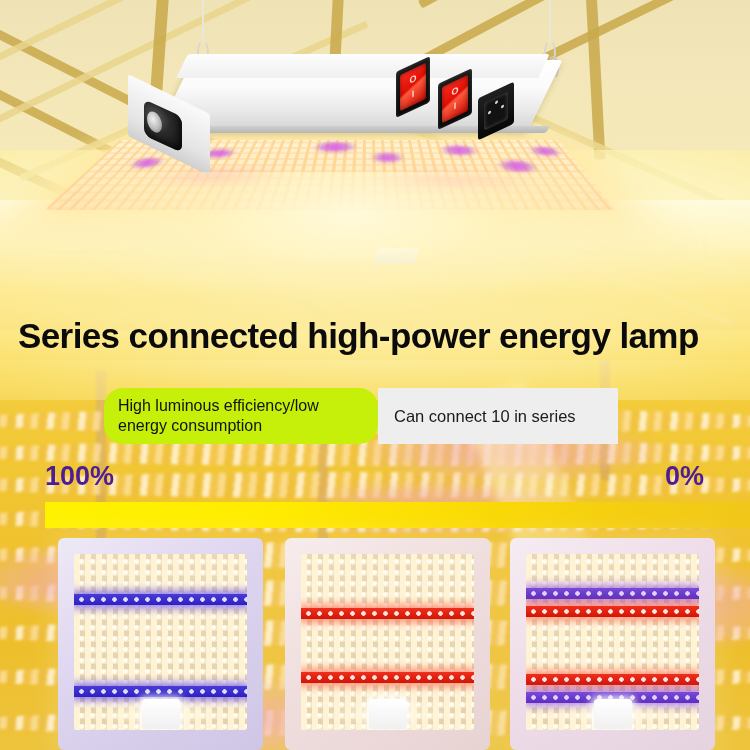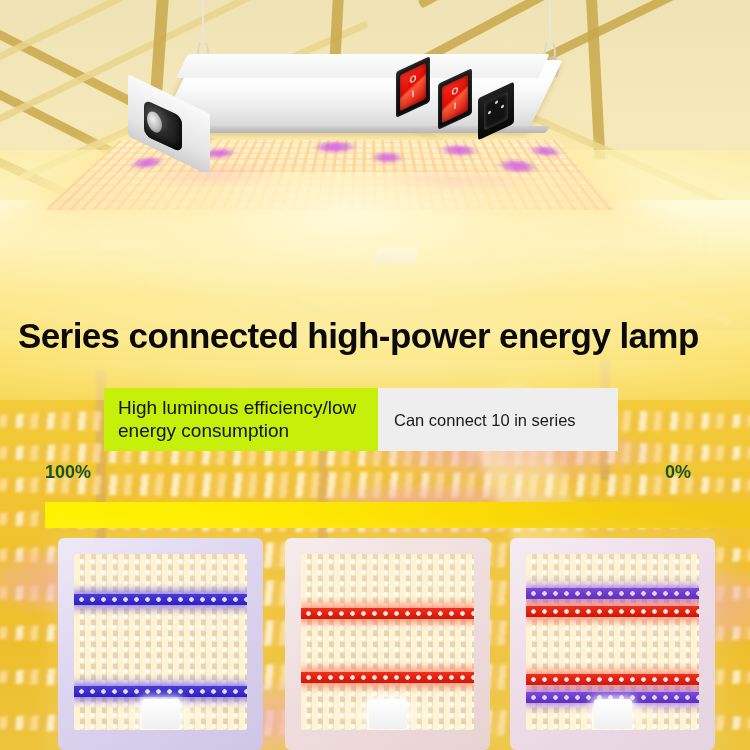--- a/index.html
+++ b/index.html
@@ -216,31 +216,31 @@
     position:absolute; left:18px; top:318px; width:722px;
     font-size:35px; font-weight:bold; color:#0b0b0b;
     letter-spacing:-.6px; white-space:nowrap;
     line-height:1;
   }
 
   .badges{ position:absolute; left:104px; top:388px; display:flex; align-items:stretch; }
   .badge-green{
     background:#c6f009; color:#121212;
     padding:8px 14px 9px 14px; width:274px;
-    font-size:19px; line-height:1.22;
+    font-size:16px; line-height:1.22;border-radius:19px;
   }
   .badge-gray{
     background:#eeeeee; color:#1a1a1a;
     padding:8px 16px; width:240px;
     font-size:16.5px; line-height:1.22;
     display:flex; align-items:center;
   }
 
   .pct{
-    position:absolute; font-size:18px; font-weight:bold; color:#14532d;
+    position:absolute; font-size:27px; font-weight:bold; color:#4c1d95;
     line-height:1;
   }
   .pct-left{ left:45px; top:463px; }
   .pct-right{ left:665px; top:463px; }
 
   .gradbar{
     position:absolute; left:45px; top:502px; width:705px; height:26px;
     background:linear-gradient(90deg,#fff200 0%, #ffec00 30%, #fbdc05 58%, #f5cf10 80%, #f0c71a 100%);
   }
 

